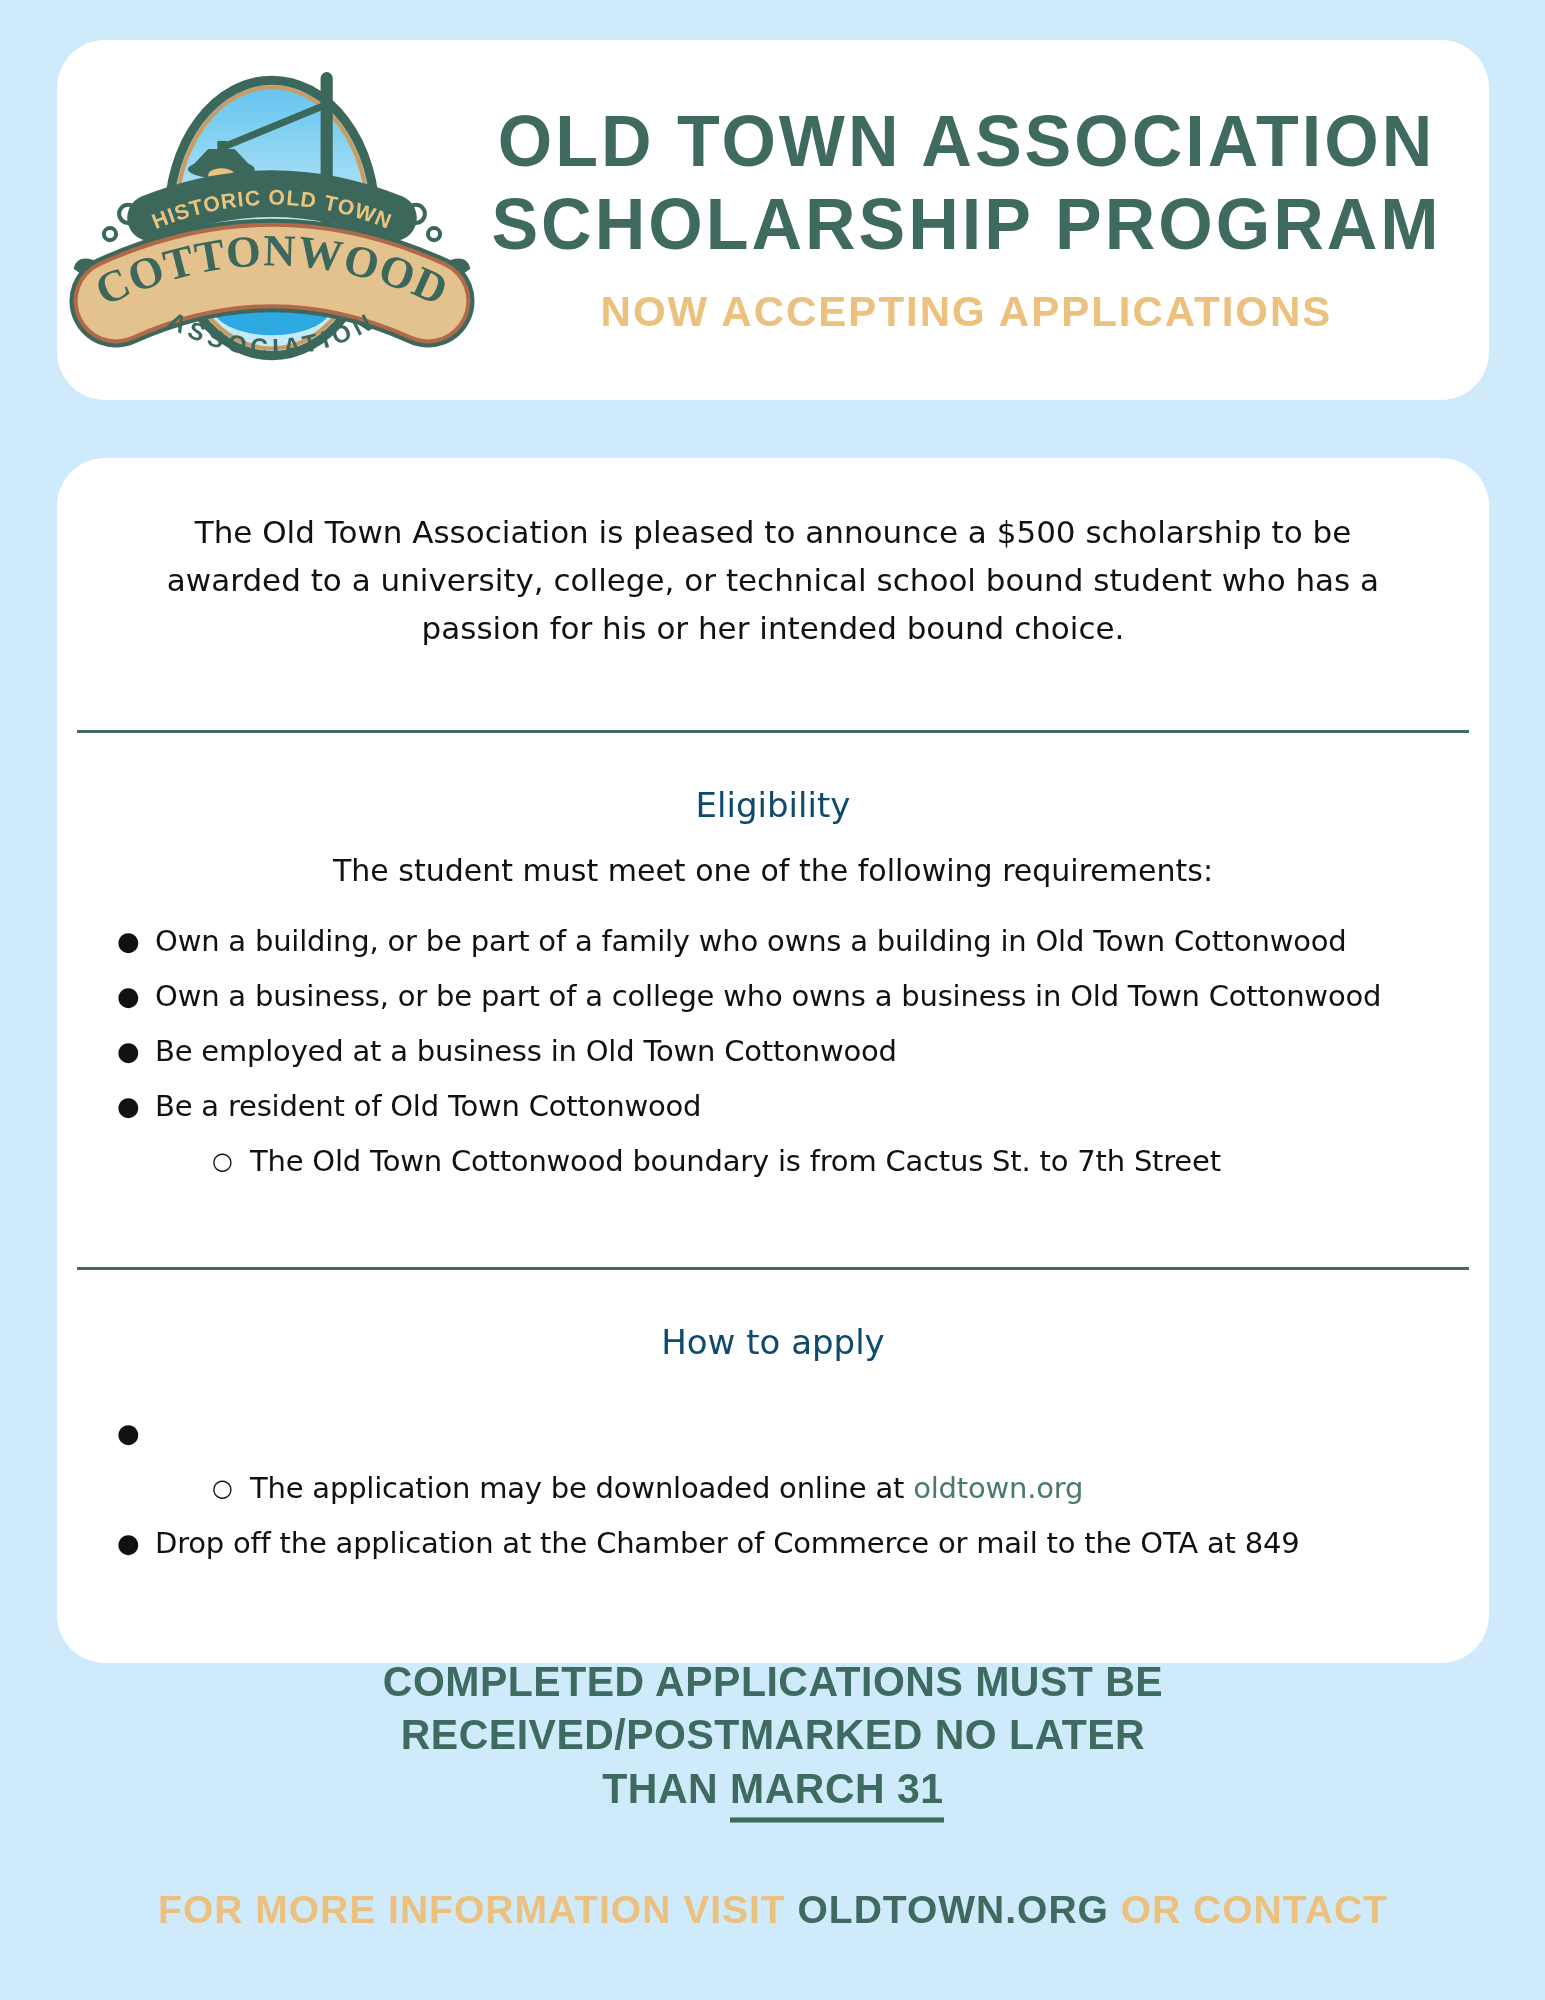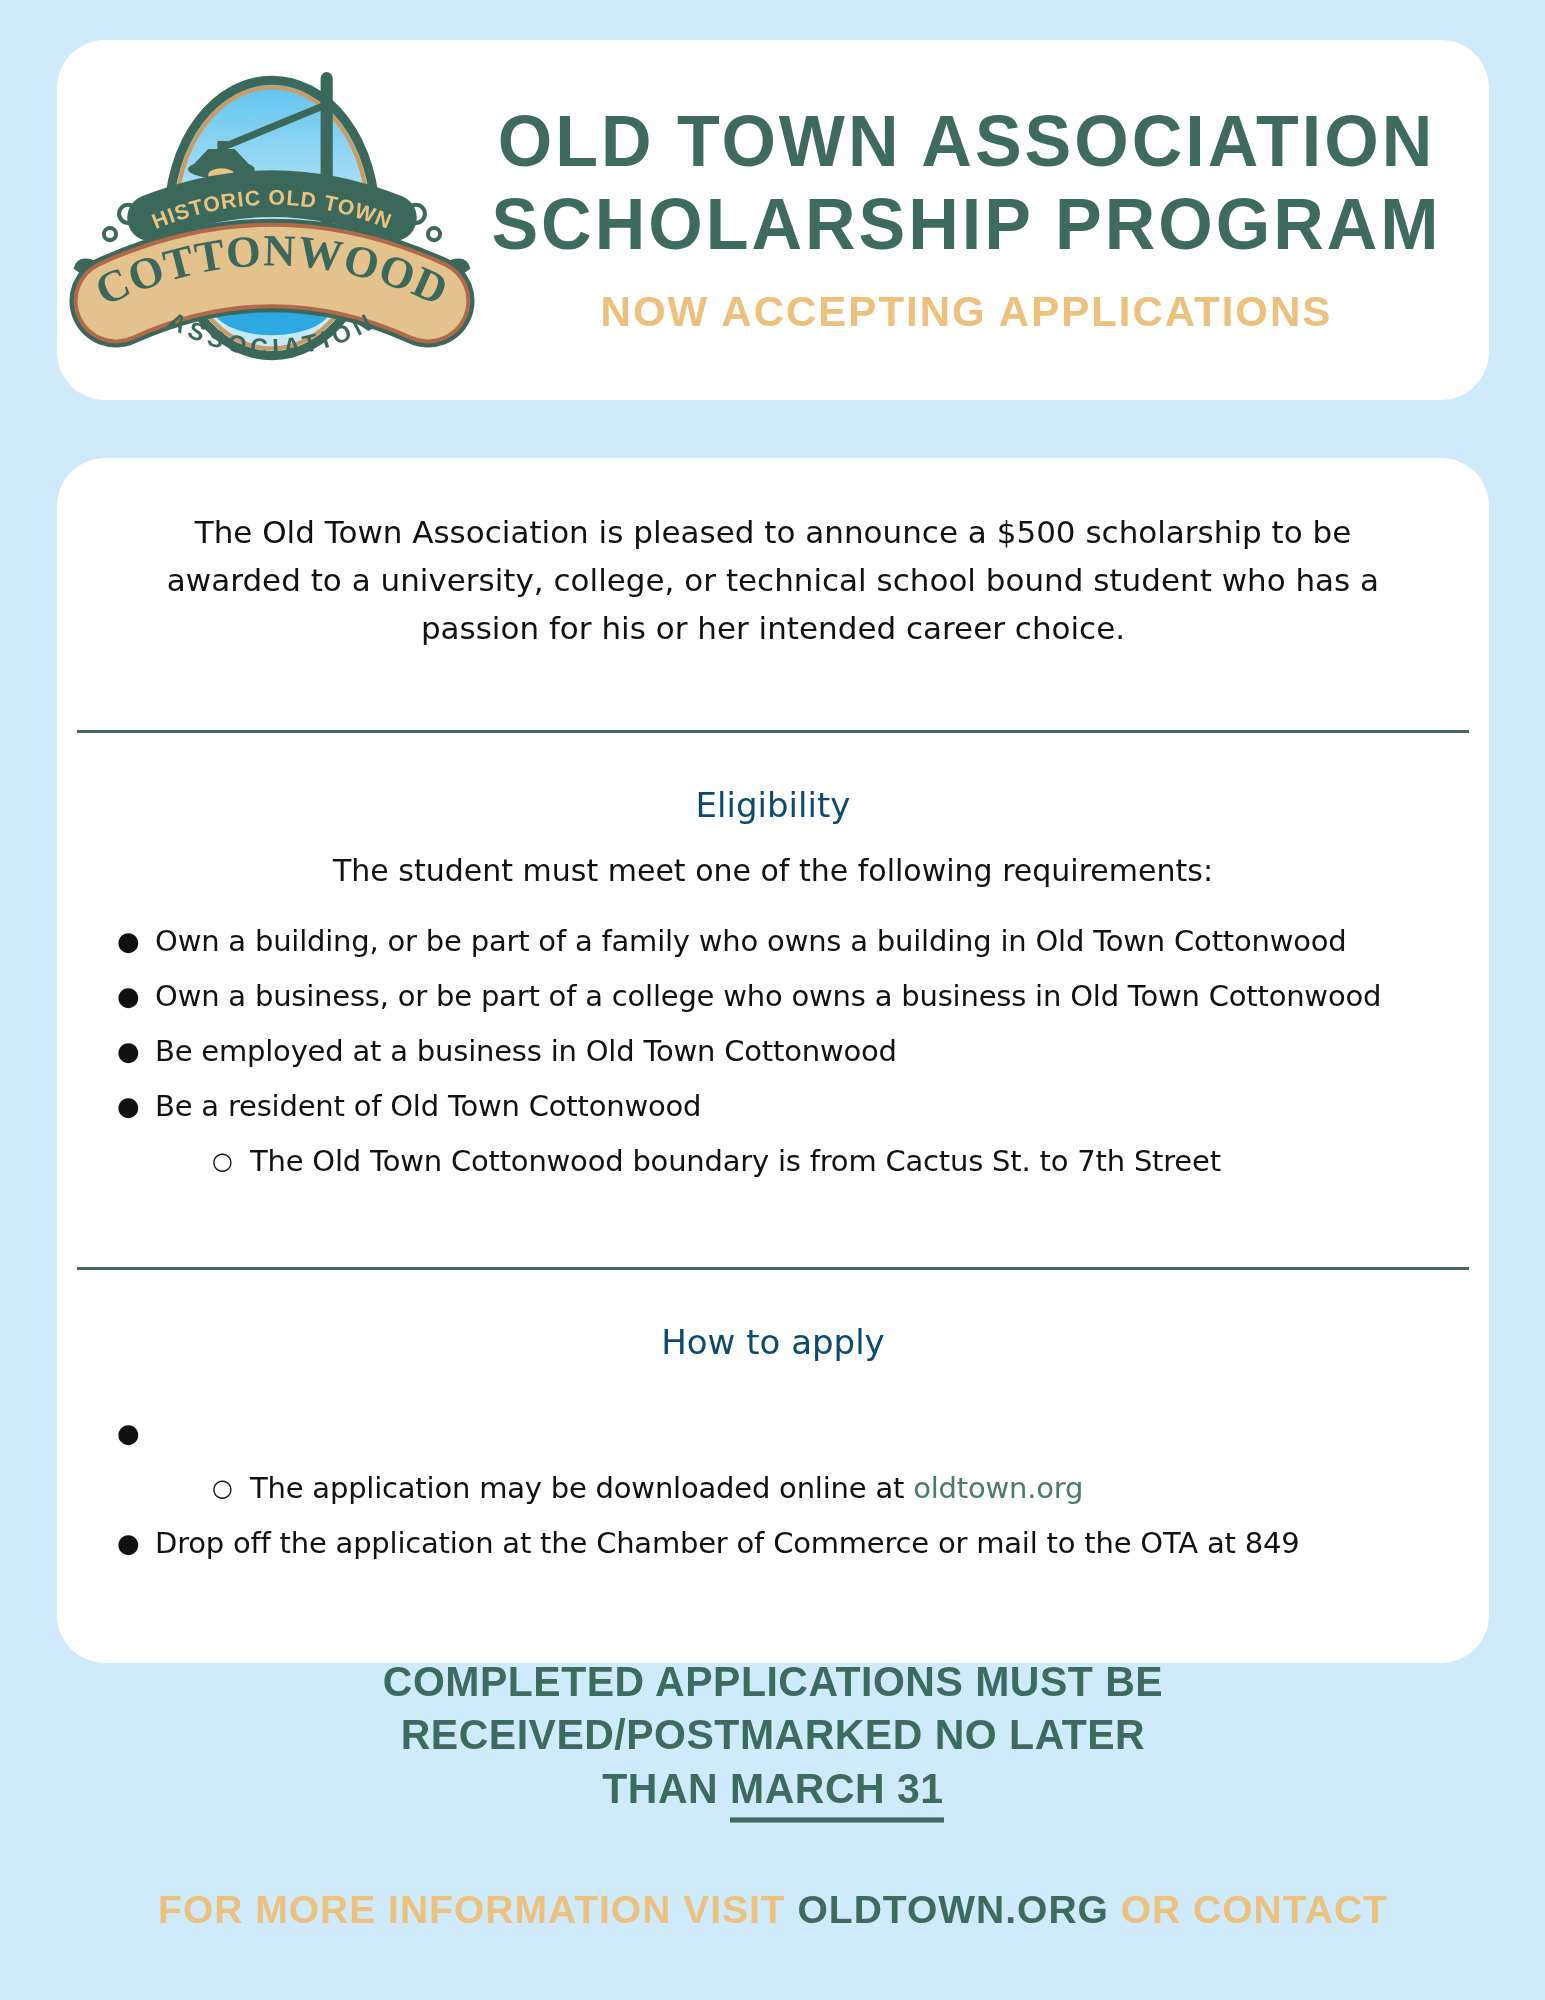--- a/index.html
+++ b/index.html
@@ -201,21 +201,21 @@
       </div>
       <div class="subtitle">NOW ACCEPTING APPLICATIONS</div>
     </div>
   </div>
 
   <div class="card main-card">
 
     <div class="intro">
       <div>The Old Town Association is pleased to announce a $500 scholarship to be</div>
       <div>awarded to a university, college, or technical school bound student who has a</div>
-      <div>passion for his or her intended career choice.</div>
+      <div>passion for his or her intended bound choice.</div>
     </div>
 
     <hr class="rule">
 
     <h2 class="section-heading">Eligibility</h2>
     <div class="lead">The student must meet one of the following requirements:</div>
 
     <ul class="blist">
       <li>
         <span class="marker">●</span>

